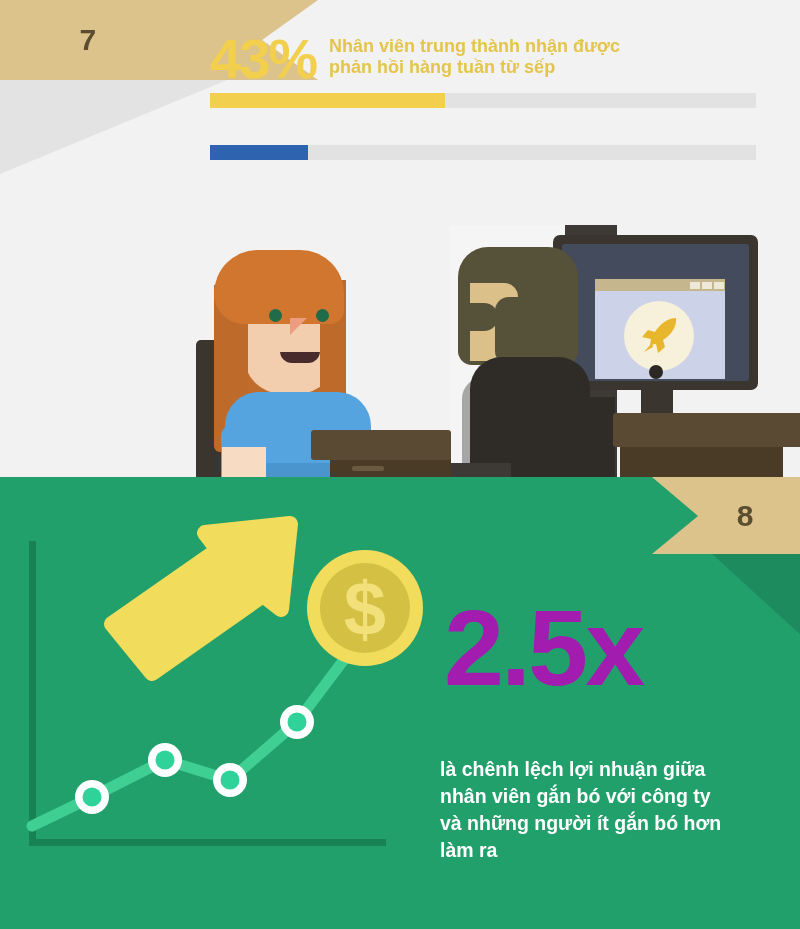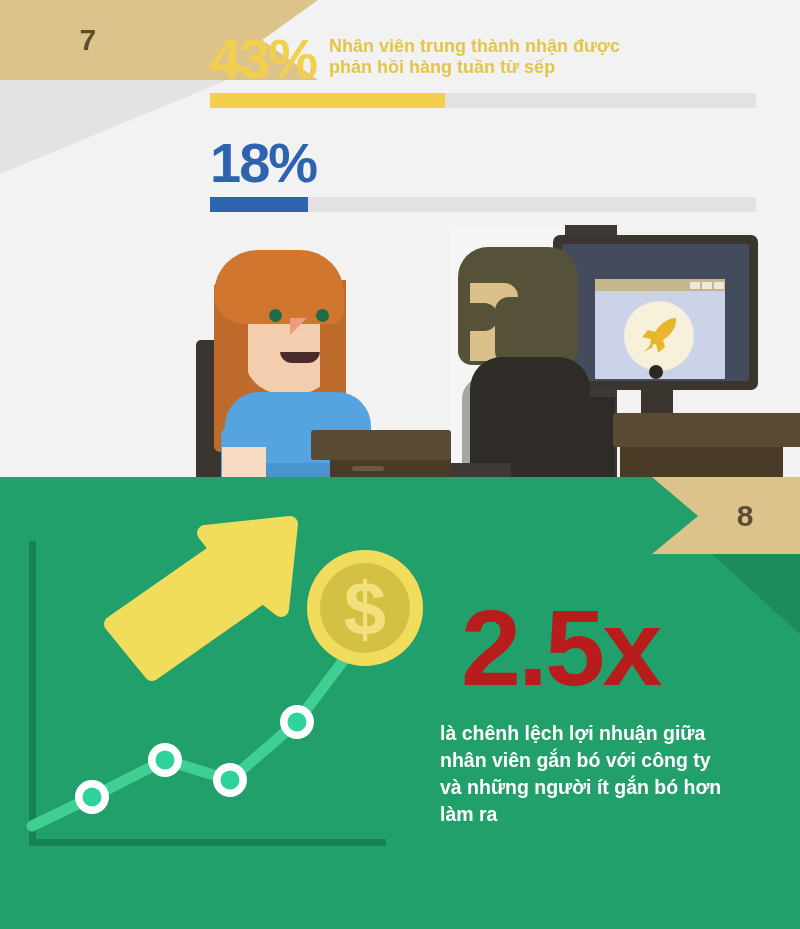--- a/index.html
+++ b/index.html
@@ -129,26 +129,26 @@
     position:absolute; left:700px; top:0; width:90px; height:77px;
     display:flex; align-items:center; justify-content:center;
     color:#5b4e30; font-size:30px; font-weight:bold;
   }
 
   
   .chart { position:absolute; left:0; top:0; width:440px; height:452px; }
 
   
   .headline {
-    position:absolute; left:461px; top:594px; width:340px;
-    color:#b91c1c; font-size:108px; font-weight:bold; line-height:108px;
+    position:absolute; left:444px; top:594px; width:340px;
+    color:#a21caf; font-size:108px; font-weight:bold; line-height:108px;
     letter-spacing:-3px;
   }
   .subcopy {
-    position:absolute; left:440px; top:720px; width:330px;
+    position:absolute; left:440px; top:756px; width:330px;
     color:#ffffff; font-size:19.5px; font-weight:bold; line-height:27px;
     white-space:pre-line;
   }
 </style>
 </head>
 <body>
 
 <div id="stage">
 
   <div class="top-section">
@@ -163,21 +163,20 @@
         <div class="stat-txt">Nhân viên trung thành nhận được
 phản hồi hàng tuần từ sếp</div>
       </div>
       <div class="bar-track">
         <div class="bar-fill" style="width: 43%; background: rgb(242, 207, 76);"></div>
       </div>
     </div>
 
     <div class="stat stat-18">
       <div class="stat-head">
-        <div class="stat-pct">18%</div>
       </div>
       <div class="bar-track">
         <div class="bar-fill" style="width: 18%; background: rgb(46, 99, 176);"></div>
       </div>
     </div>
 
     <div class="illo">
 
       <div class="m-chair-dark"></div>
       <div class="m-panel"></div>

